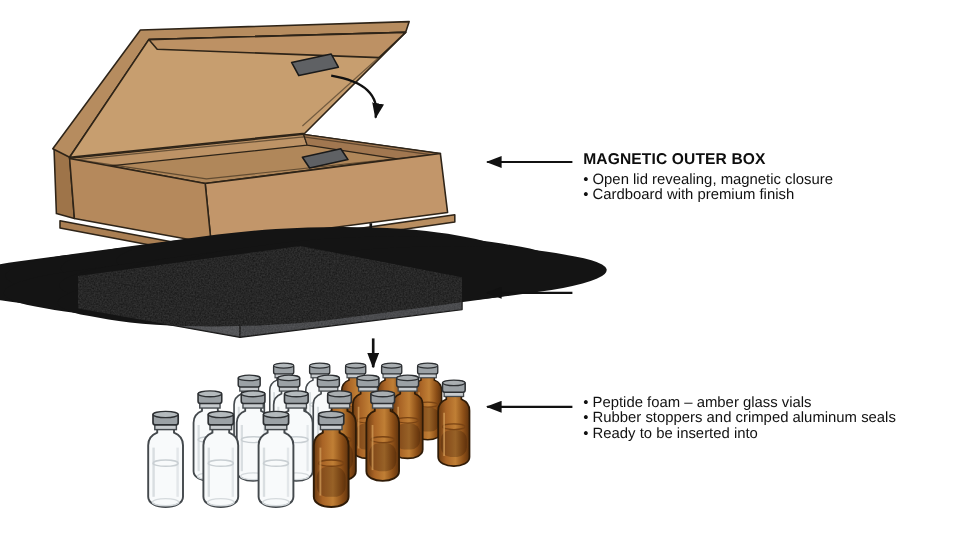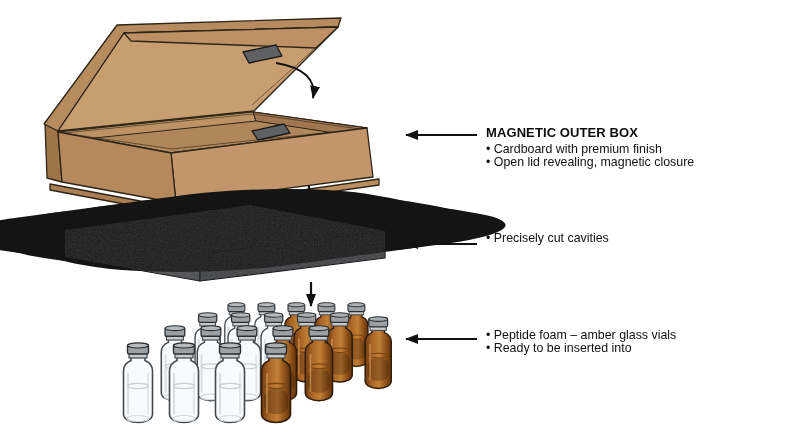--- a/index.html
+++ b/index.html
@@ -160,31 +160,31 @@
     </g>
 
     <line x1="477" y1="135" x2="406" y2="135" stroke="#111" stroke-width="1.8" marker-end="url(#ah)"></line>
     <line x1="477" y1="244" x2="406" y2="244" stroke="#111" stroke-width="1.8" marker-end="url(#ah)"></line>
     <line x1="477" y1="339" x2="406" y2="339" stroke="#111" stroke-width="1.8" marker-end="url(#ah)"></line>
   </svg>
 
   <div class="label-block" style="top:126px">
     <h3 class="label-title">MAGNETIC OUTER BOX</h3>
     <ul class="label-bullets">
+      <li>Open lid revealing, magnetic closure</li>
       <li>Cardboard with premium finish</li>
-      <li>Open lid revealing, magnetic closure</li>
     </ul>
   </div>
 
   <div class="label-block" style="top:232px">
     <ul class="label-bullets">
-      <li>Precisely cut cavities</li>
     </ul>
   </div>
 
   <div class="label-block" style="top:329px">
     <ul class="label-bullets">
       <li>Peptide foam – amber glass vials</li>
+      <li>Rubber stoppers and crimped aluminum seals</li>
       <li>Ready to be inserted into</li>
     </ul>
   </div>
 
 </div>
 
 </body></html>

